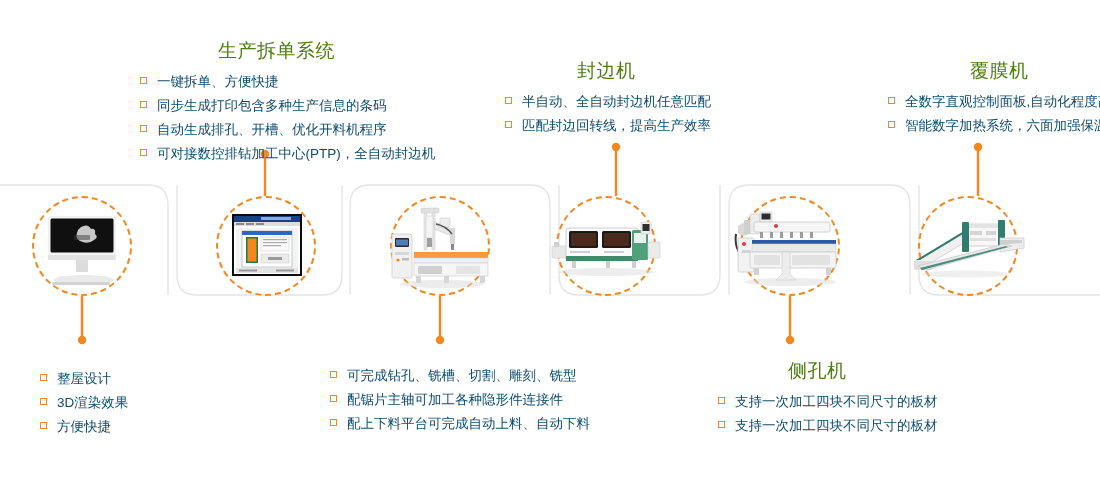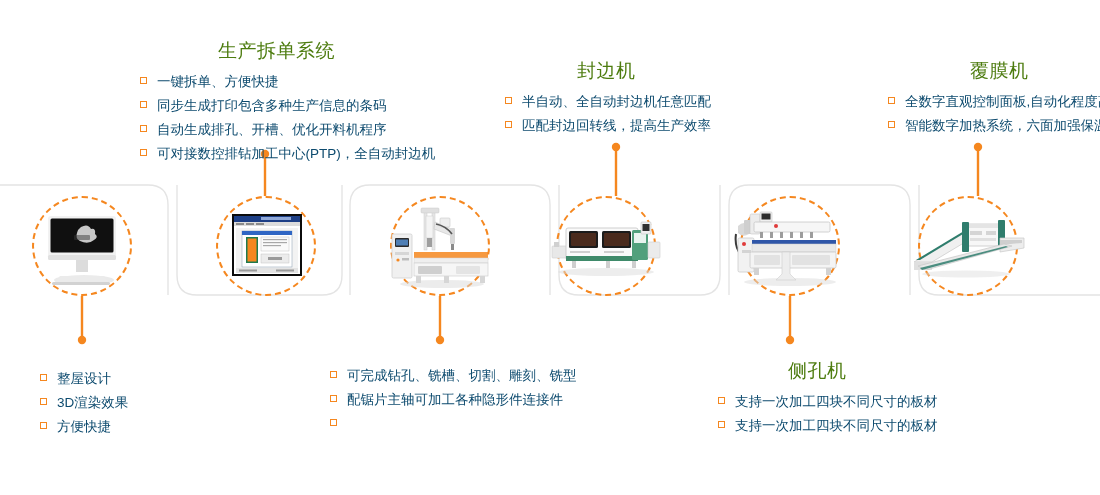--- a/index.html
+++ b/index.html
@@ -368,21 +368,21 @@
       <li><span class="sq"></span><span>整屋设计</span></li>
       <li><span class="sq"></span><span>3D渲染效果</span></li>
       <li><span class="sq"></span><span>方便快捷</span></li>
     </ul>
   </div>
 
   <div class="block" id="blk-cnc">
     <ul class="b-list">
       <li><span class="sq"></span><span>可完成钻孔、铣槽、切割、雕刻、铣型</span></li>
       <li><span class="sq"></span><span>配锯片主轴可加工各种隐形件连接件</span></li>
-      <li><span class="sq"></span></li>
+      <li><span class="sq"></span><span>配上下料平台可完成自动上料、自动下料</span></li>
     </ul>
   </div>
 
   <div class="block" id="blk-side">
     <div class="b-title">侧孔机</div>
     <ul class="b-list">
       <li><span class="sq"></span></li>
       <li><span class="sq"></span><span>支持一次加工四块不同尺寸的板材</span></li>
       <li><span class="sq"></span><span>支持一次加工四块不同尺寸的板材</span></li>
     </ul>

